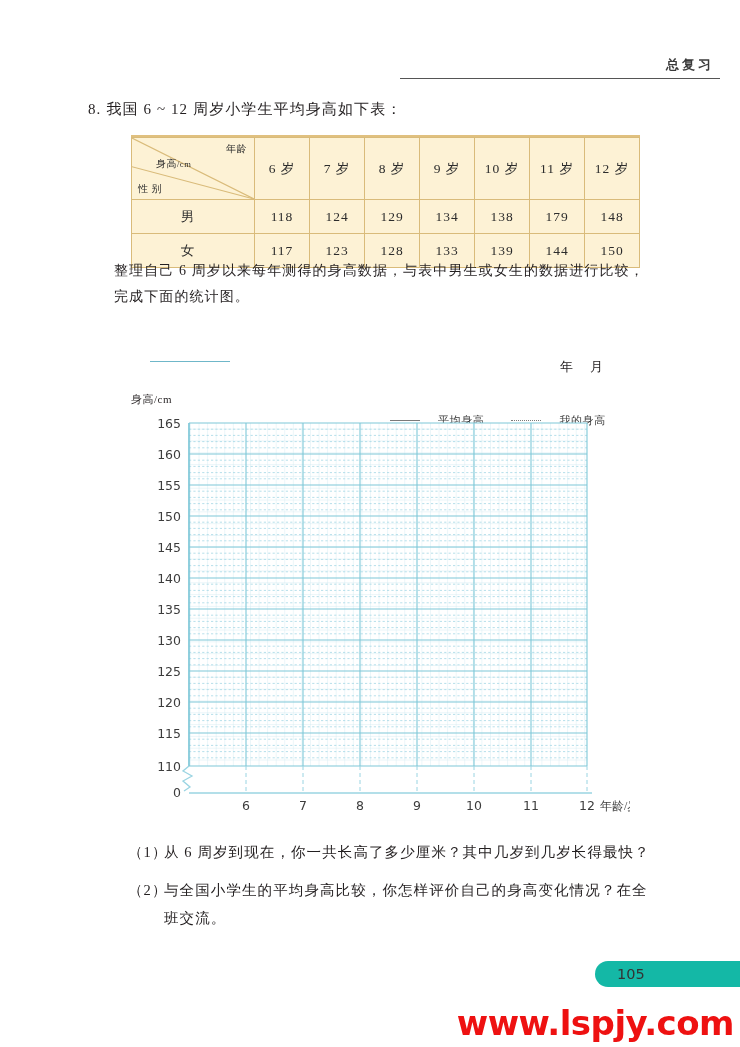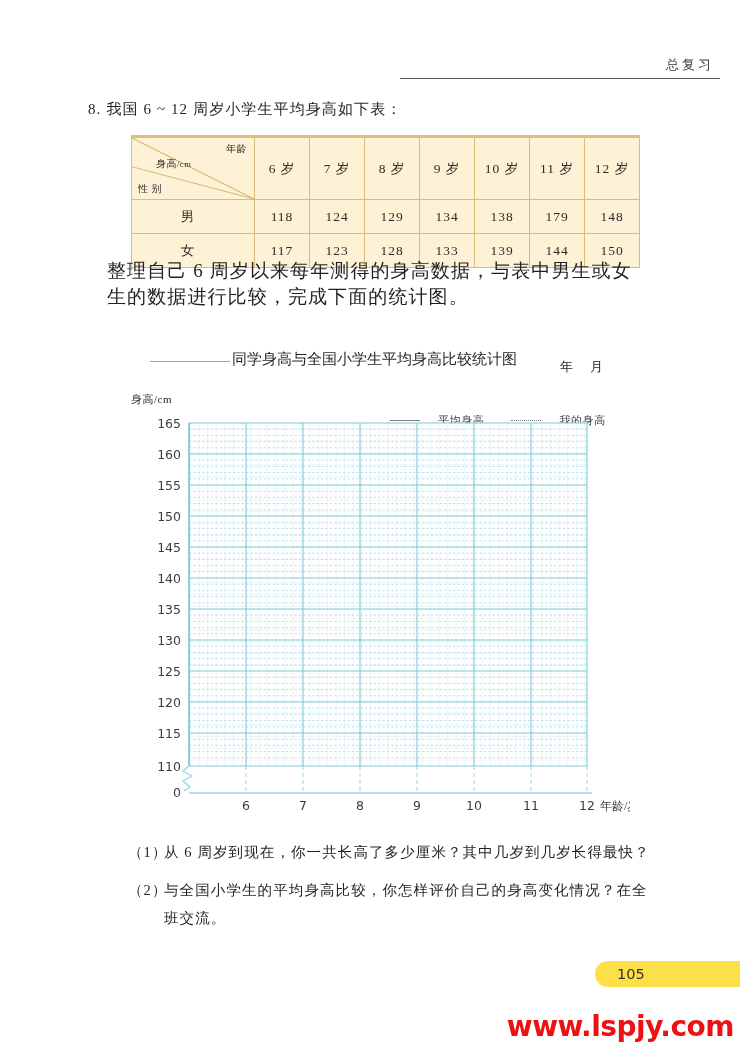--- a/index.html
+++ b/index.html
@@ -16,20 +16,21 @@
     overflow: hidden;
   }
 
   
   .page-header {
     position: absolute;
     top: 55px;
     right: 20px;
     width: 320px;
     text-align: right;
+    font-weight: bold;
   }
   .page-header .hdr-text {
     font-size: 13px;
     letter-spacing: 3px;
     color: #3a3a3a;
     padding: 0 6px 3px 6px;
     display: inline-block;
   }
   .page-header .hdr-rule {
     border-bottom: 1.1px solid #555;
@@ -104,23 +105,23 @@
   .tbl-topline {
     height: 2px;
     background: #e0c07f;
     width: 100%;
   }
 
   
   .para {
     position: absolute;
     top: 258px;
-    left: 107px;
+    left: 114px;
     width: 540px;
-    font-size: 19px;
+    font-size: 14px;
     line-height: 26px;
     letter-spacing: 1.1px;
   }
 
   
   .chart-title {
     position: absolute;
     top: 350px;
     left: 150px;
     width: 470px;
@@ -203,39 +204,39 @@
   .q-num { width: 36px; flex: 0 0 36px; }
   .q-body { flex: 1; }
 
   
   .page-badge {
     position: absolute;
     bottom: 60px;
     right: 0px;
     width: 145px;
     height: 26px;
-    background: #fde047;
+    background: #14b8a6;
     border-radius: 13px 0 0 13px;
     display: flex;
     align-items: center;
     padding-left: 22px;
     box-sizing: border-box;
     font-family: "DejaVu Sans", "Liberation Sans", sans-serif;
     font-size: 14.5px;
     color: #333;
   }
 
   
   .watermark {
     position: absolute;
     bottom: 4px;
     right: 6px;
     font-family: "DejaVu Sans", "Liberation Sans", sans-serif;
     font-weight: bold;
-    font-size: 28px;
+    font-size: 34px;
     color: #ee1111;
     letter-spacing: -0.5px;
   }
 </style>
 </head>
 <body>
 
 <div class="page-header">
   <div class="hdr-text">总复习</div>
   <div class="hdr-rule"></div>
@@ -287,21 +288,21 @@
       <td>144</td>
       <td>150</td>
     </tr>
   </tbody>
     </table>
 </div>
 
 <div class="para">整理自己 6 周岁以来每年测得的身高数据，与表中男生或女生的数据进行比较，完成下面的统计图。</div>
 
 <div class="chart-title">
-  <span class="blank-line"></span><span>同学身高与全国小学生平均身高比较统计图</span>
+  <span class="blank-line"></span>
 </div>
 <div class="date-line">
   <span>年</span><span class="gap"></span><span>月</span>
 </div>
 
 <div class="legend">
   <span class="swatch-solid"></span>
   <span>平均身高</span>
   <span class="swatch-dot"></span>
   <span>我的身高</span>

